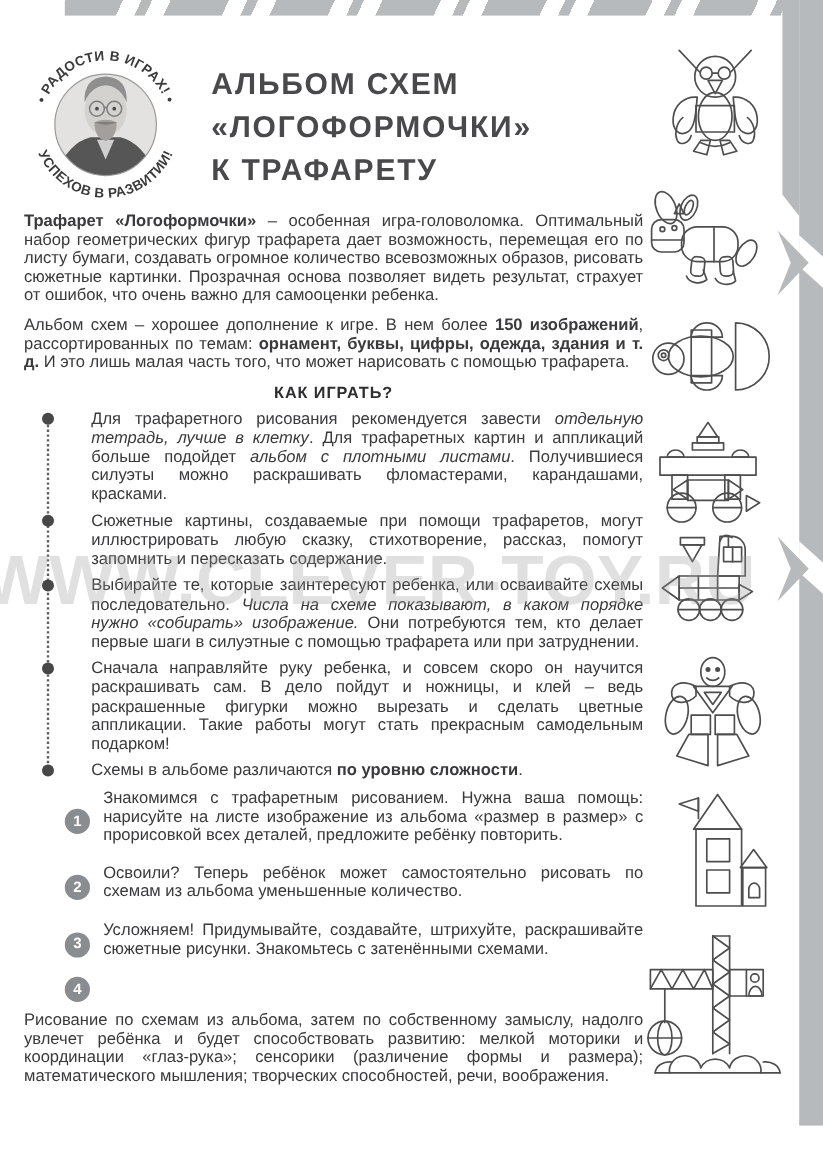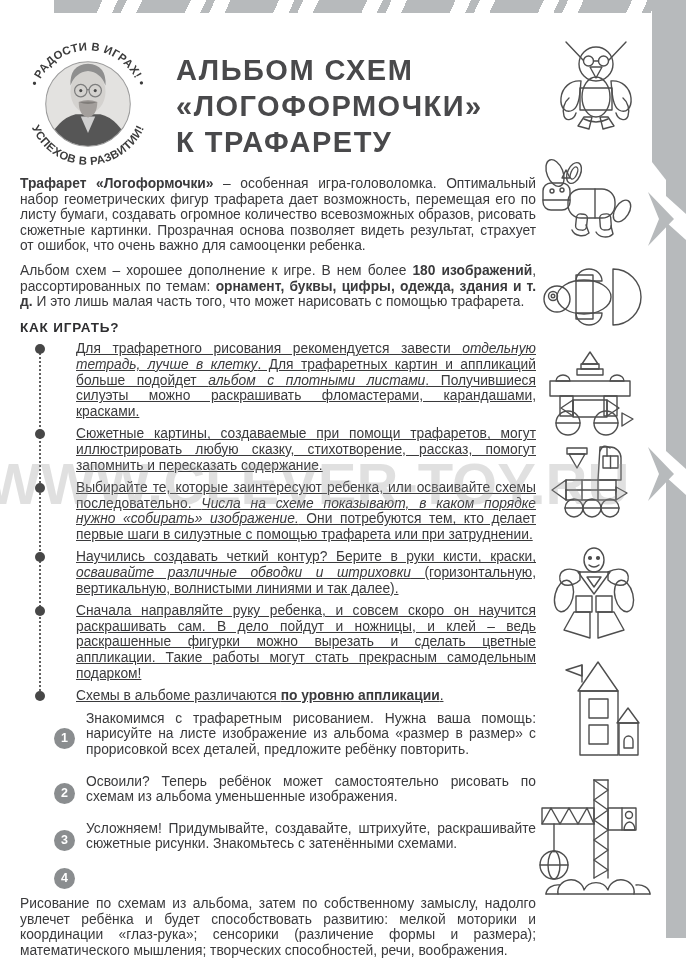--- a/index.html
+++ b/index.html
@@ -11,34 +11,34 @@
   .top-ribbon{position:absolute;top:0;left:54px;right:20px;height:13px;z-index:4;
     background:repeating-linear-gradient(115deg,#b7babc 0 44px,#ffffff 44px 58px,#b7babc 58px 66px,#ffffff 66px 80px);}
   .right-ribbon{position:absolute;top:0;right:0;z-index:4;}
 
   
   .badge{position:absolute;left:22px;top:38px;z-index:2;}
   .badge text{font-family:"Liberation Sans",sans-serif;font-weight:700;font-size:11px;
     letter-spacing:.4px;fill:#3b3b3b;}
 
   
-  .title{position:absolute;left:176px;top:52px;z-index:2;font-weight:700;font-size:29px;
+  .title{position:absolute;left:176px;top:52px;z-index:2;font-weight:700;font-size:25px;
     letter-spacing:1.5px;color:#49494b;line-height:36px;white-space:nowrap;}
 
   
   .col{position:absolute;left:20px;top:176px;width:516px;z-index:2;
     font-size:13.8px;line-height:15.6px;}
   .col p{margin:0 0 9px;text-align:justify;}
   .col b{font-weight:700;margin-top:44px;}
   .col i{font-style:italic;}
-  h2{margin:10px 0 6px;font-size:13.5px;font-weight:700;letter-spacing:.8px;color:#2e2e30;}
+  h2{margin:10px 0 6px;font-size:13.5px;font-weight:700;letter-spacing:.8px;color:#2e2e30;text-align:center;}
 
   .htp{position:relative;}
   .rail{position:absolute;left:19px;top:9px;bottom:10px;width:0;border-left:2px dotted #606060;}
-  .htp .item{position:relative;padding-left:56px;margin-bottom:7px;text-decoration:underline;}
+  .htp .item{position:relative;padding-left:56px;margin-bottom:7px;}
   .htp .item p{margin:0;}
   .dot{position:absolute;left:15px;top:3px;width:10px;height:10px;border-radius:50%;background:#474747;}
 
   .steps{margin-top:4px;}
   .step{display:flex;align-items:center;margin:0 0 7px 34px;gap:11px;}
   .snum{width:21px;height:21px;border-radius:50%;background:#8a8d8f;color:#fff;font-weight:700;
     font-size:12.5px;display:flex;align-items:center;justify-content:center;flex:0 0 21px;}
   .stext{margin:0;text-align:justify;}
 
   
@@ -104,21 +104,21 @@
   <div class="title">
     <div>АЛЬБОМ СХЕМ</div>
     <div>«ЛОГОФОРМОЧКИ»</div>
     <div>К ТРАФАРЕТУ</div>
   </div>
 
   <div class="col">
 
     <p><b>Трафарет «Логоформочки»</b><span> – особенная игра-головоломка. Оптимальный набор геометрических фигур трафарета дает возможность, перемещая его по листу бумаги, создавать огромное количество всевозможных образов, рисовать сюжетные картинки. Прозрачная основа позволяет видеть результат, страхует от ошибок, что очень важно для самооценки ребенка.</span></p>
 
-    <p><span>Альбом схем – хорошее дополнение к игре. В нем более </span><b>180 изображений</b><span>, рассортированных по темам: </span><b>орнамент, буквы, цифры, одежда, здания и т. д.</b><span> И это лишь малая часть того, что может нарисовать с помощью трафарета.</span></p>
+    <p><span>Альбом схем – хорошее дополнение к игре. В нем более </span><b>150 изображений</b><span>, рассортированных по темам: </span><b>орнамент, буквы, цифры, одежда, здания и т. д.</b><span> И это лишь малая часть того, что может нарисовать с помощью трафарета.</span></p>
 
     <h2>КАК ИГРАТЬ?</h2>
 
     <div class="htp">
       <div class="rail"></div>
 
       <div class="item">
         <span class="dot"></span>
         <p><span>Для трафаретного рисования рекомендуется завести </span><i>отдельную тетрадь, лучше в клетку</i><span>. Для трафаретных картин и аппликаций больше подойдет </span><i>альбом с плотными листами</i><span>. Получившиеся силуэты можно раскрашивать фломастерами, карандашами, красками.</span></p>
       </div>
@@ -126,44 +126,40 @@
       <div class="item">
         <span class="dot"></span>
         <p><span>Сюжетные картины, создаваемые при помощи трафаретов, могут иллюстрировать любую сказку, стихотворение, рассказ, помогут запомнить и пересказать содержание.</span></p>
       </div>
 
       <div class="item">
         <span class="dot"></span>
         <p><span>Выбирайте те, которые заинтересуют ребенка, или осваивайте схемы последовательно. </span><i>Числа на схеме показывают, в каком порядке нужно «собирать» изображение.</i><span> Они потребуются тем, кто делает первые шаги в силуэтные с помощью трафарета или при затруднении.</span></p>
       </div>
 
-      <div class="item">
-        <span class="dot"></span>
-        <p><span>Научились создавать четкий контур? Берите в руки кисти, краски, </span><i>осваивайте различные обводки и штриховки</i><span> (горизонтальную, вертикальную, волнистыми линиями и так далее).</span></p>
-      </div>
 
       <div class="item">
         <span class="dot"></span>
         <p><span>Сначала направляйте руку ребенка, и совсем скоро он научится раскрашивать сам. В дело пойдут и ножницы, и клей – ведь раскрашенные фигурки можно вырезать и сделать цветные аппликации. Такие работы могут стать прекрасным самодельным подарком!</span></p>
       </div>
 
       <div class="item">
         <span class="dot"></span>
-        <p><span>Схемы в альбоме различаются </span><b>по уровню аппликации</b><span>.</span></p>
+        <p><span>Схемы в альбоме различаются </span><b>по уровню сложности</b><span>.</span></p>
       </div>
     </div>
 
     <div class="steps">
       <div class="step">
         <span class="snum">1</span>
         <p class="stext">Знакомимся с трафаретным рисованием. Нужна ваша помощь: нарисуйте на листе изображение из альбома «размер в размер» с прорисовкой всех деталей, предложите ребёнку повторить.</p>
       </div>
       <div class="step">
         <span class="snum">2</span>
-        <p class="stext">Освоили? Теперь ребёнок может самостоятельно рисовать по схемам из альбома уменьшенные изображения.</p>
+        <p class="stext">Освоили? Теперь ребёнок может самостоятельно рисовать по схемам из альбома уменьшенные количество.</p>
       </div>
       <div class="step">
         <span class="snum">3</span>
         <p class="stext">Усложняем! Придумывайте, создавайте, штрихуйте, раскрашивайте сюжетные рисунки. Знакомьтесь с затенёнными схемами.</p>
       </div>
       <div class="step">
         <span class="snum">4</span>
       </div>
     </div>
 

